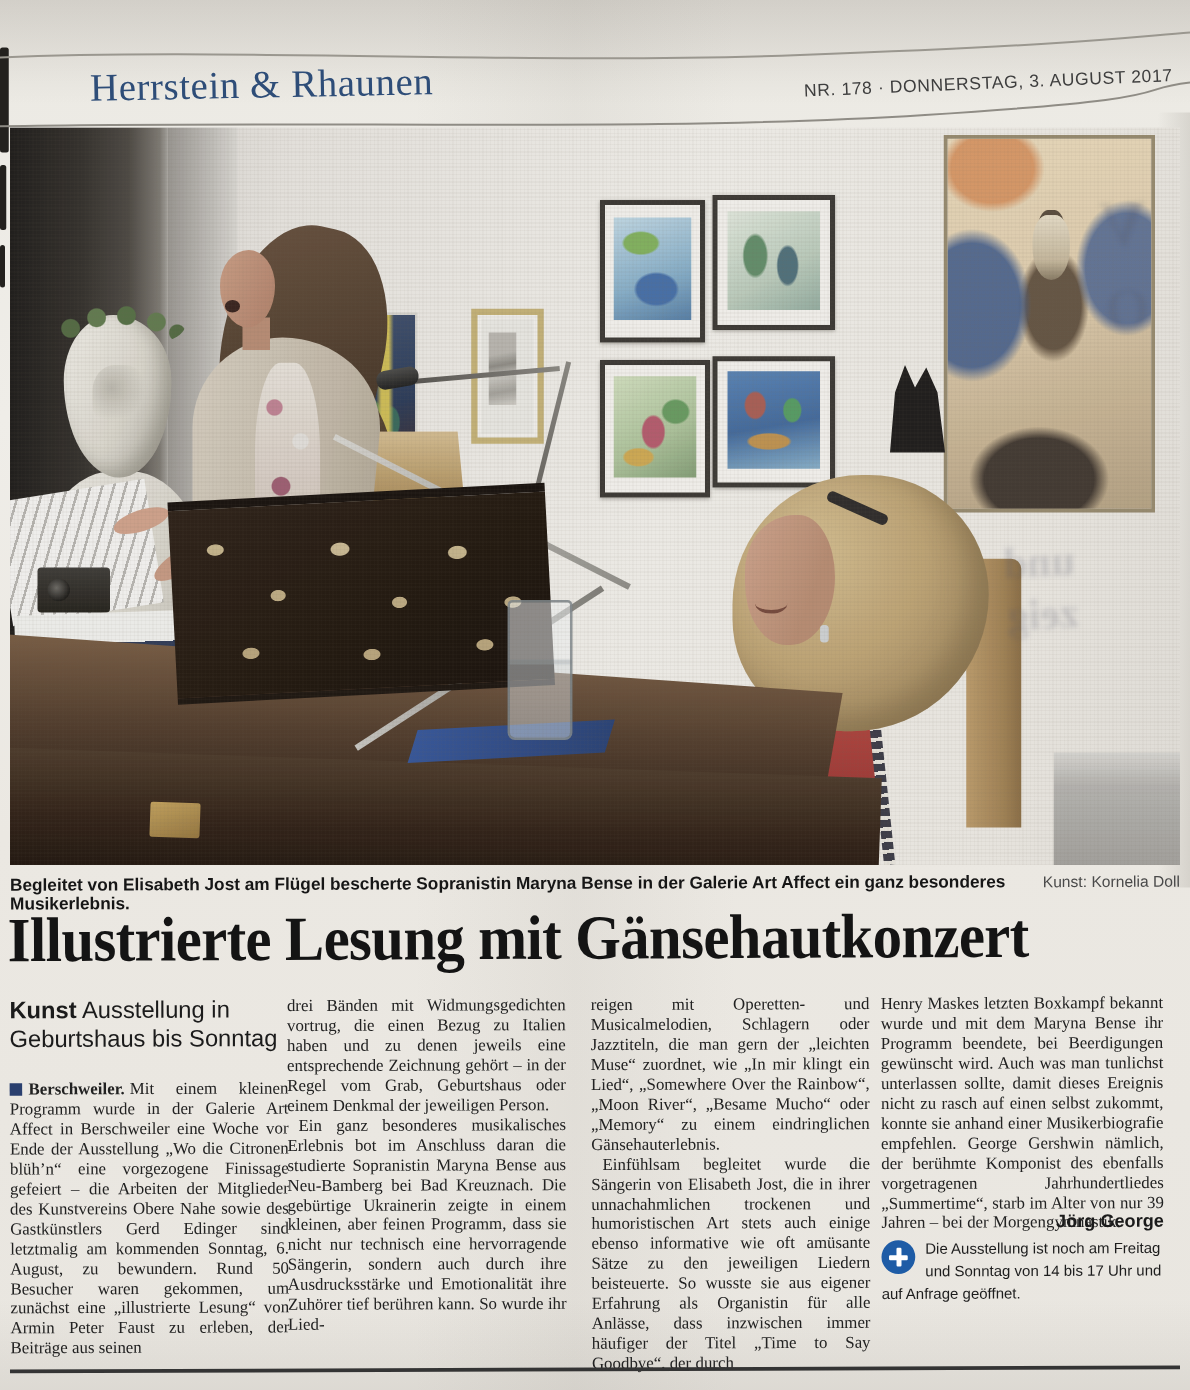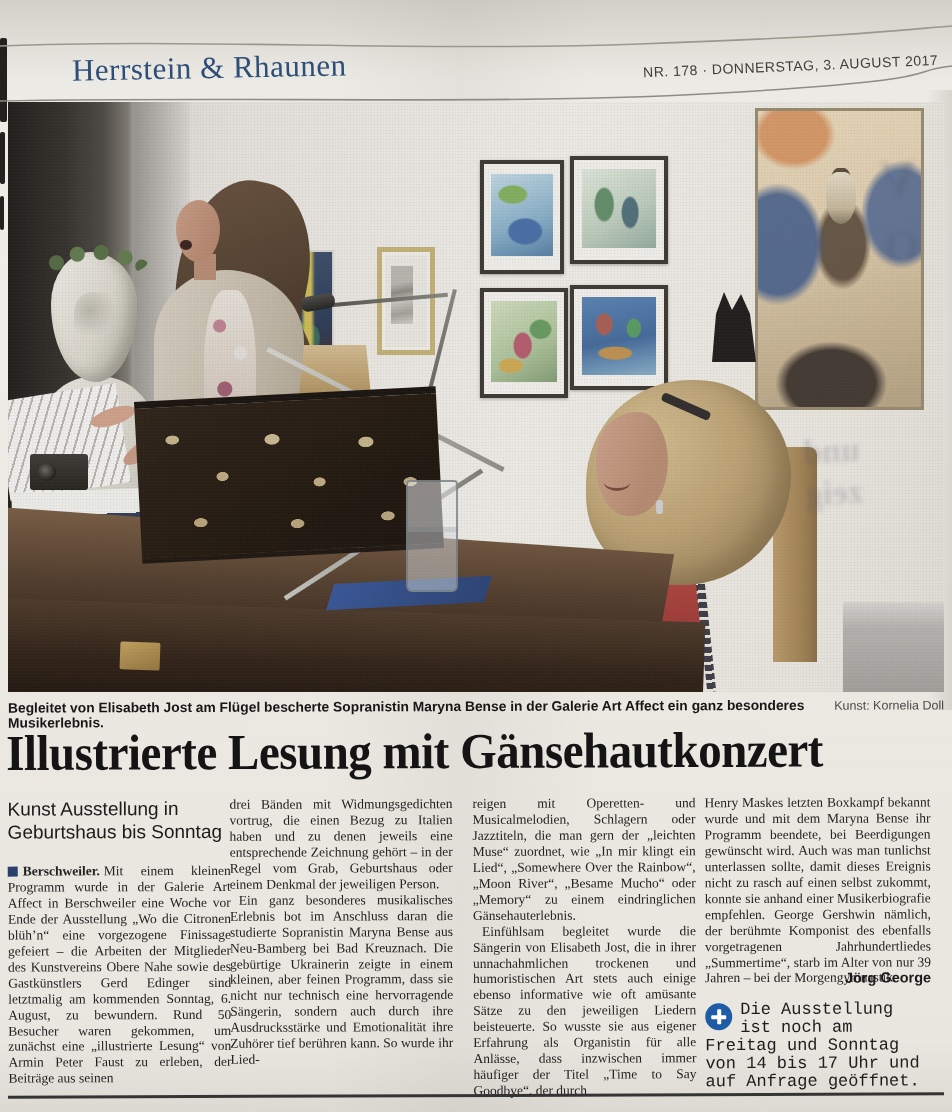--- a/index.html
+++ b/index.html
@@ -187,28 +187,28 @@
   
   .headline{position:absolute;left:6px;top:724px;width:940px;font-family:"Liberation Serif",serif;
     font-weight:bold;font-size:47px;letter-spacing:-0.5px;color:#141414;
     transform:rotate(-0.25deg) scaleY(1.07);transform-origin:left top;}
 
   
   .cols{position:absolute;left:8px;top:796px;width:936px;height:305px;transform:rotate(-0.2deg);}
   .col{position:absolute;top:0;width:223px;}
   .c1{left:0;} .c2{left:222px;} .c3{left:465px;} .c4{left:697px;width:226px;}
   .kicker{font-family:"Liberation Sans",sans-serif;font-size:19px;line-height:23px;color:#1b1b1b;margin:0 0 20px 0;}
-  .kicker b{font-weight:normal;}
+  .kicker b{font-weight:bold;}
   .body-p{font-size:13.5px;line-height:15.95px;text-align:justify;margin:0;color:#222;}
   .body-p + .body-p{text-indent:9px;}
   .bullet{display:inline-block;width:10px;height:10px;background:#2a3f6e;margin-right:5px;transform:translateY(1px);}
   .dateline{font-weight:bold;margin-right:4px;}
   .author{font-family:"Liberation Sans",sans-serif;font-weight:bold;font-size:14.5px;color:#1b1b1b;
     text-align:right;margin-top:-16px;}
-  .info{margin-top:15px;font-family:Liberation Mono, monospace;font-size:17px;line-height:18px;color:#1d1d1d;}
+  .info{margin-top:4px;font-family:Liberation Sans, sans-serif;font-size:12px;line-height:18px;color:#1d1d1d;}
   .plus-badge{position:relative;float:left;width:27px;height:27px;border-radius:50%;background:#1e5ca6;margin:2px 8px 7px 0;}
   .plus-badge:before,.plus-badge:after{content:"";position:absolute;background:#fff;border-radius:1px;}
   .plus-badge:before{left:6px;top:12px;width:15px;height:3.5px;}
   .plus-badge:after{left:12px;top:6px;width:3.5px;height:15px;}
 
   .bottom-rule{position:absolute;left:8px;top:1094px;width:936px;height:2.5px;background:#343434;transform:rotate(-0.2deg);}
 </style>
 </head>
 <body>
 

